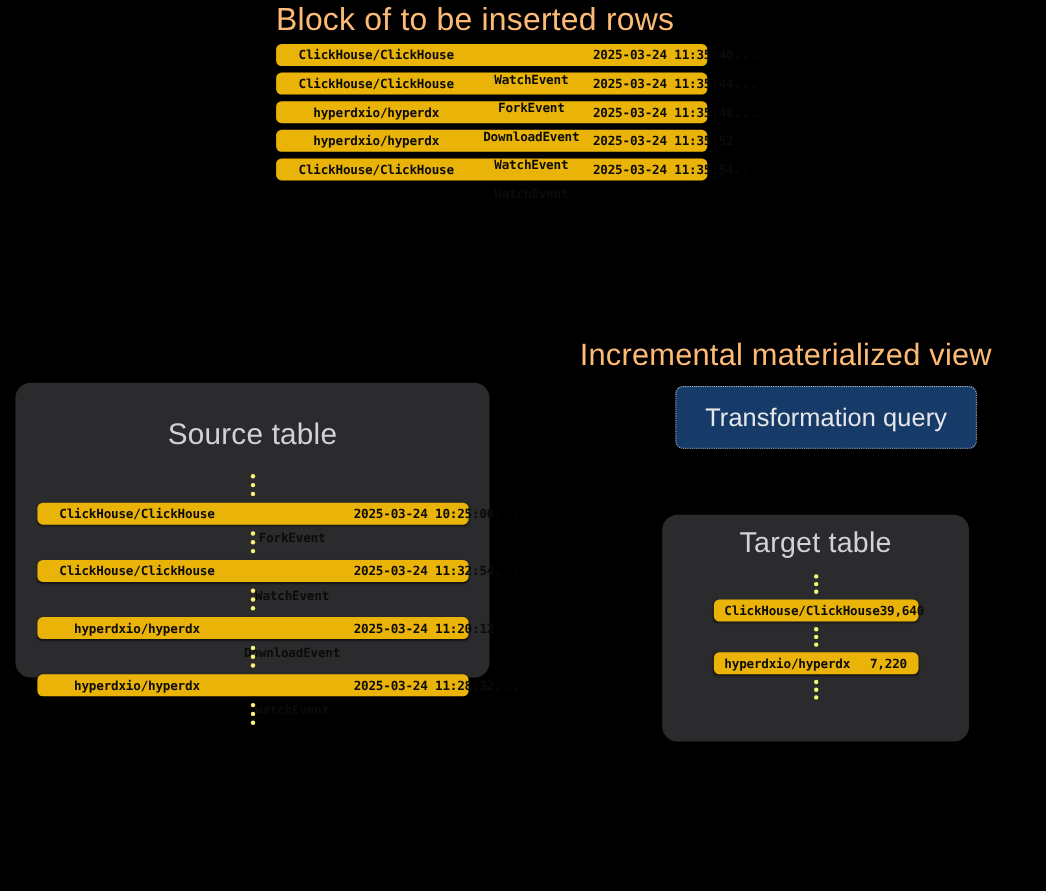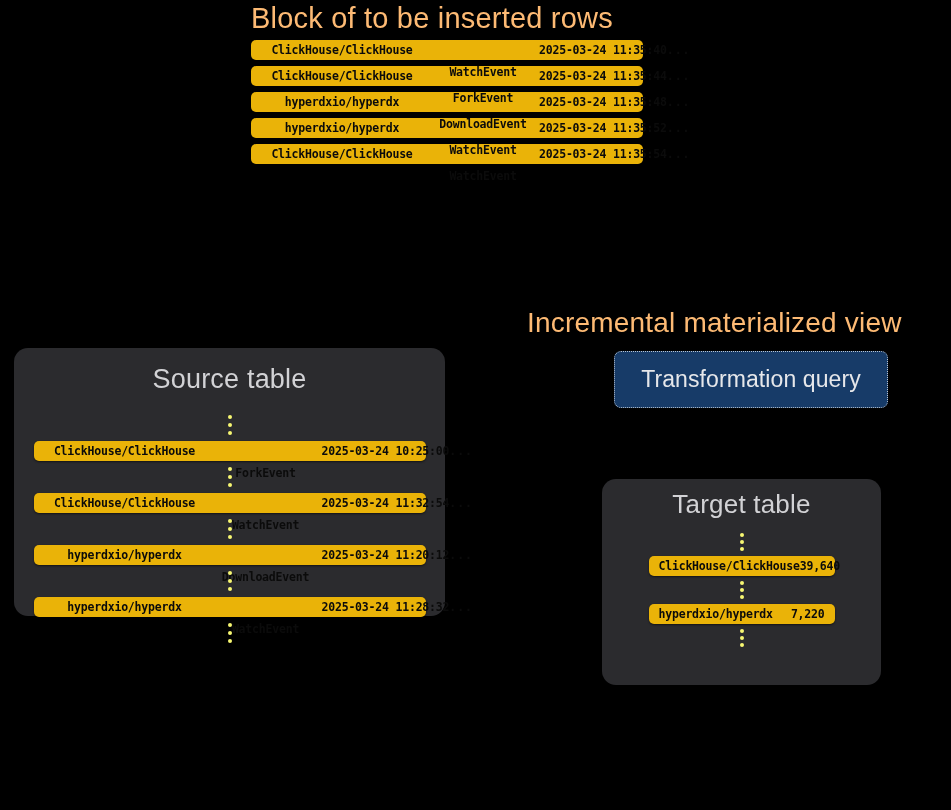--- a/index.html
+++ b/index.html
@@ -74,34 +74,34 @@
     font-weight: 400;
     letter-spacing: 0.2px;
   }
 
   
   #source-table-panel {
     left: 14px;
     top: 348px;
     width: 431px;
     height: 268px;
-    padding-top: 16px;
+    padding-top: 32px;
   }
   #source-table-panel .rows { margin-top: 14px; }
   #source-table-panel .pill {
     height: 20px;
     width: 392px;
     margin: 0 auto;
     padding-left: 6px;
   }
 
   
   #target-table-panel {
     left: 602px;
-    top: 479px;
+    top: 468px;
     width: 279px;
     height: 206px;
     padding-top: 10px;
   }
   #target-table-panel .panel-title { font-size: 26px; }
   #target-table-panel .rows { margin-top: 8px; }
   .pill-agg {
     height: 20px;
     width: 186px;
     margin: 0 auto;

